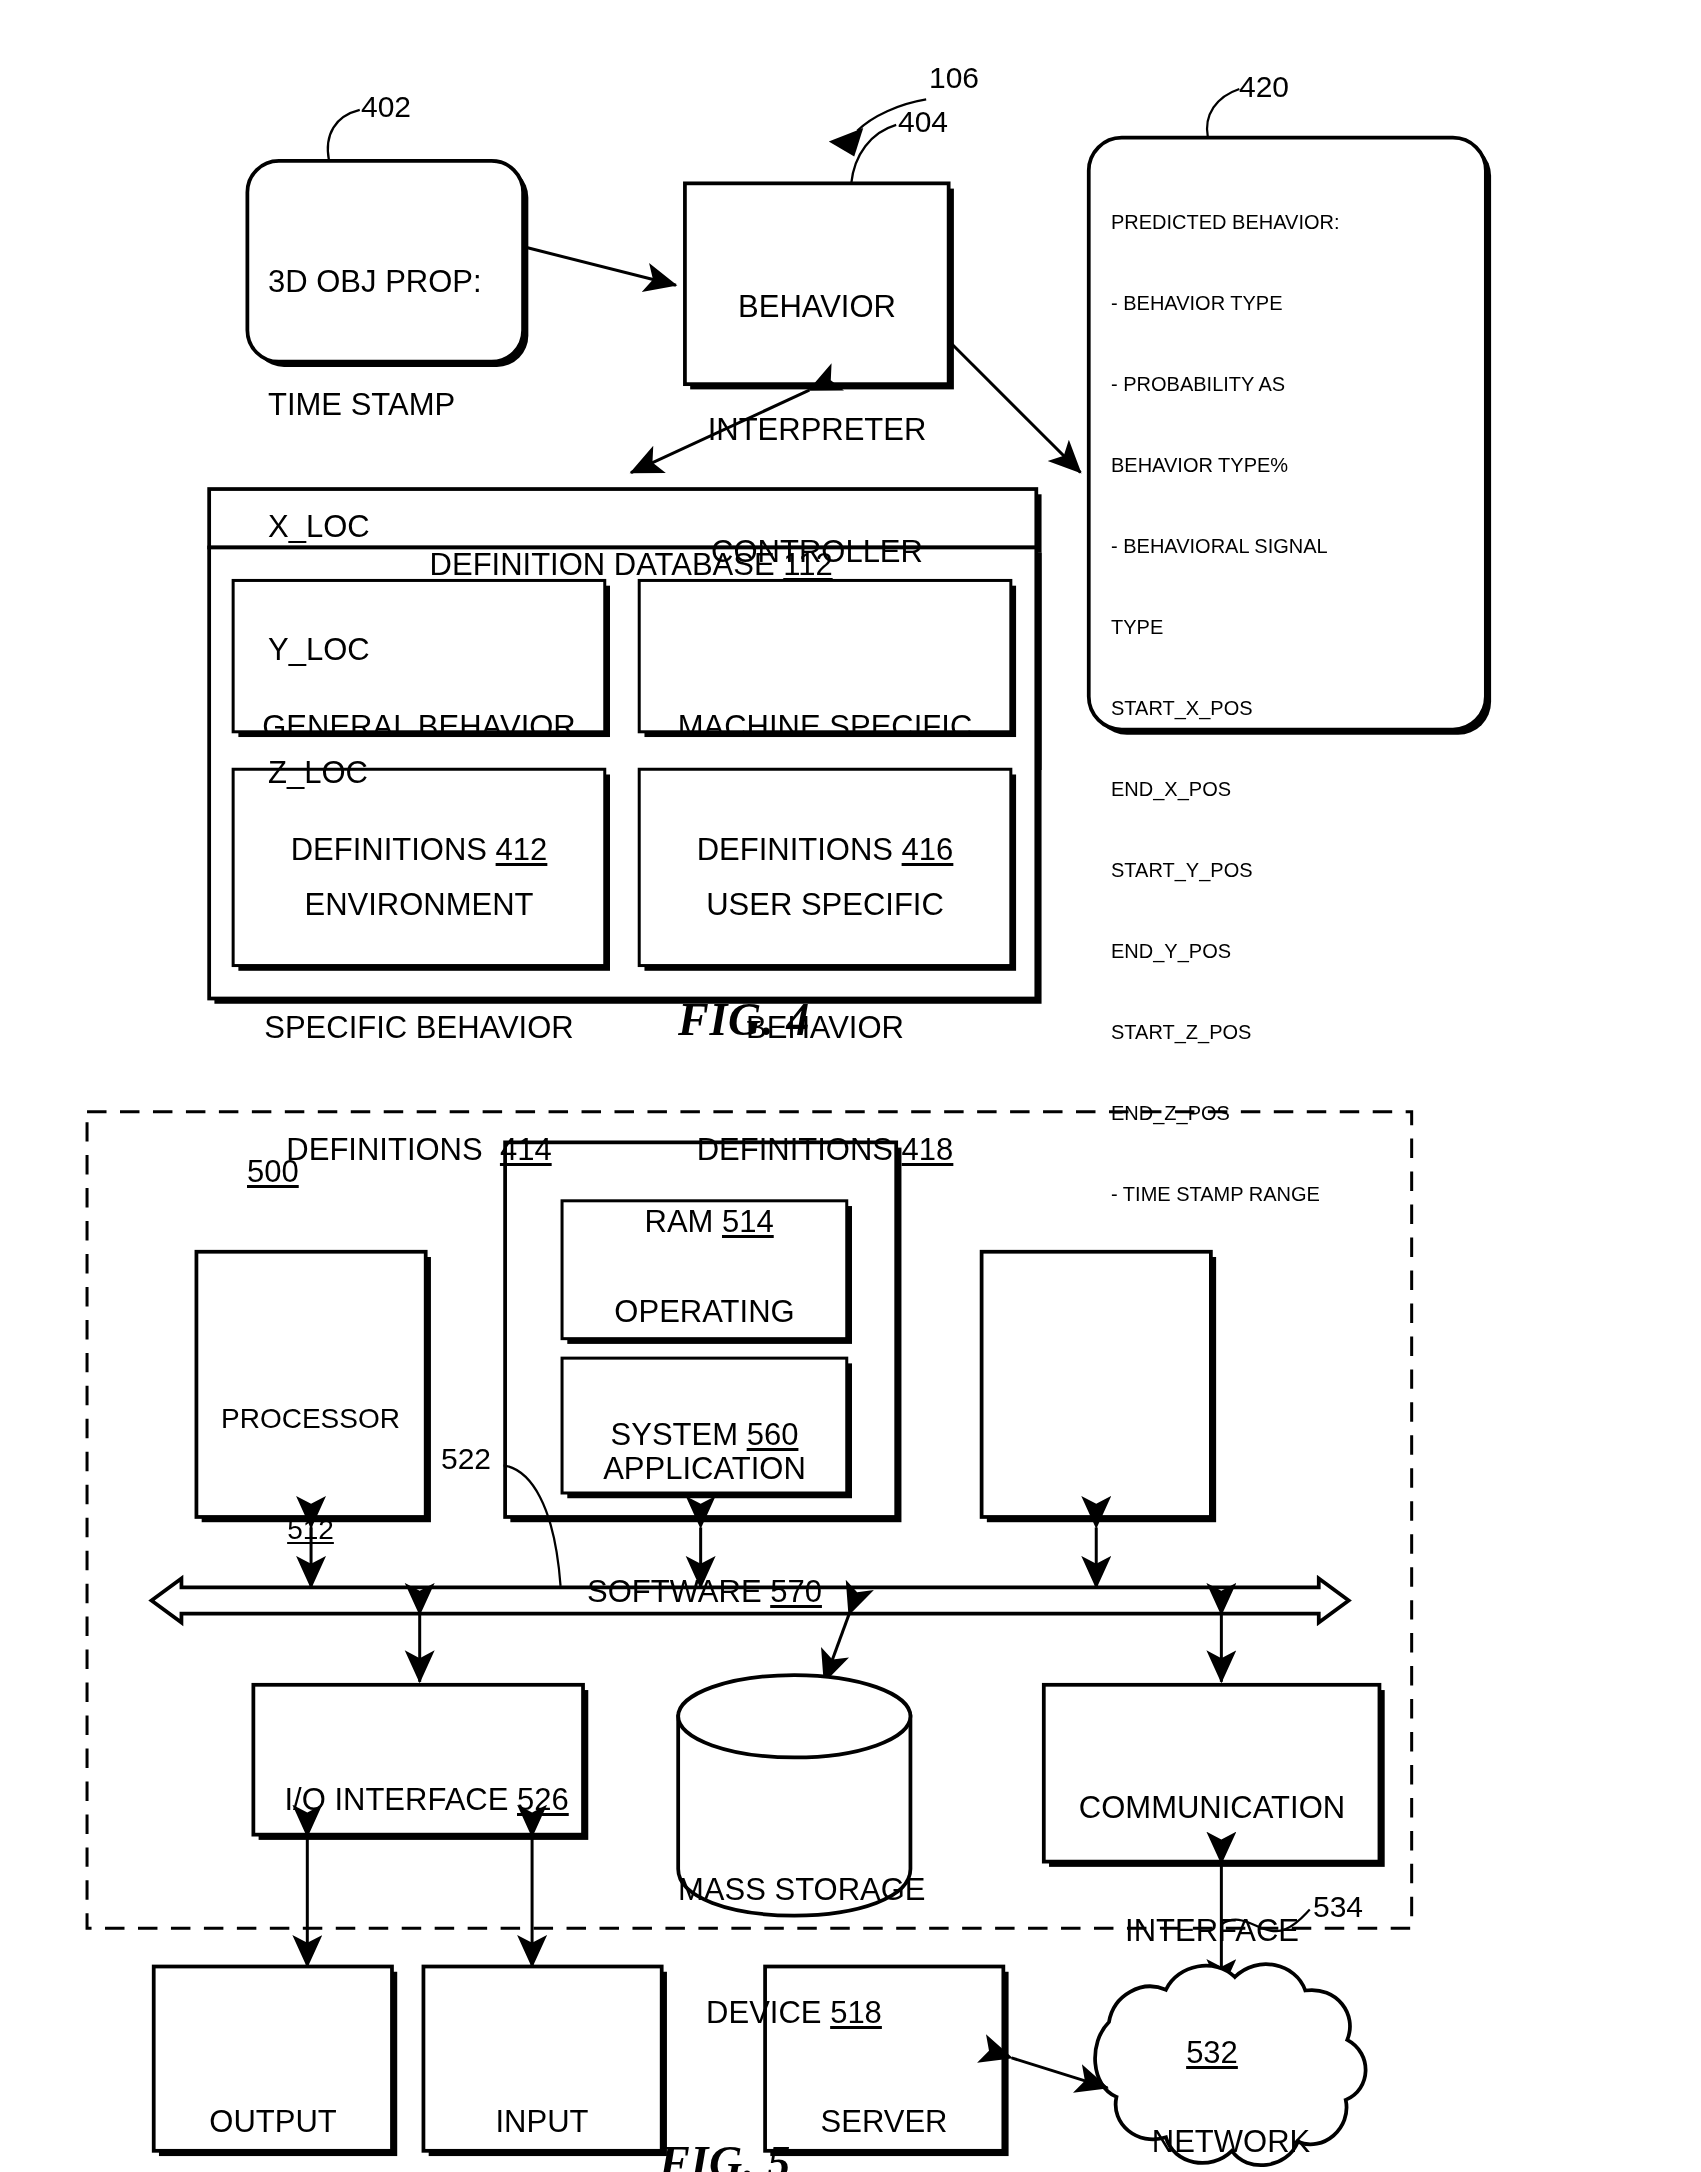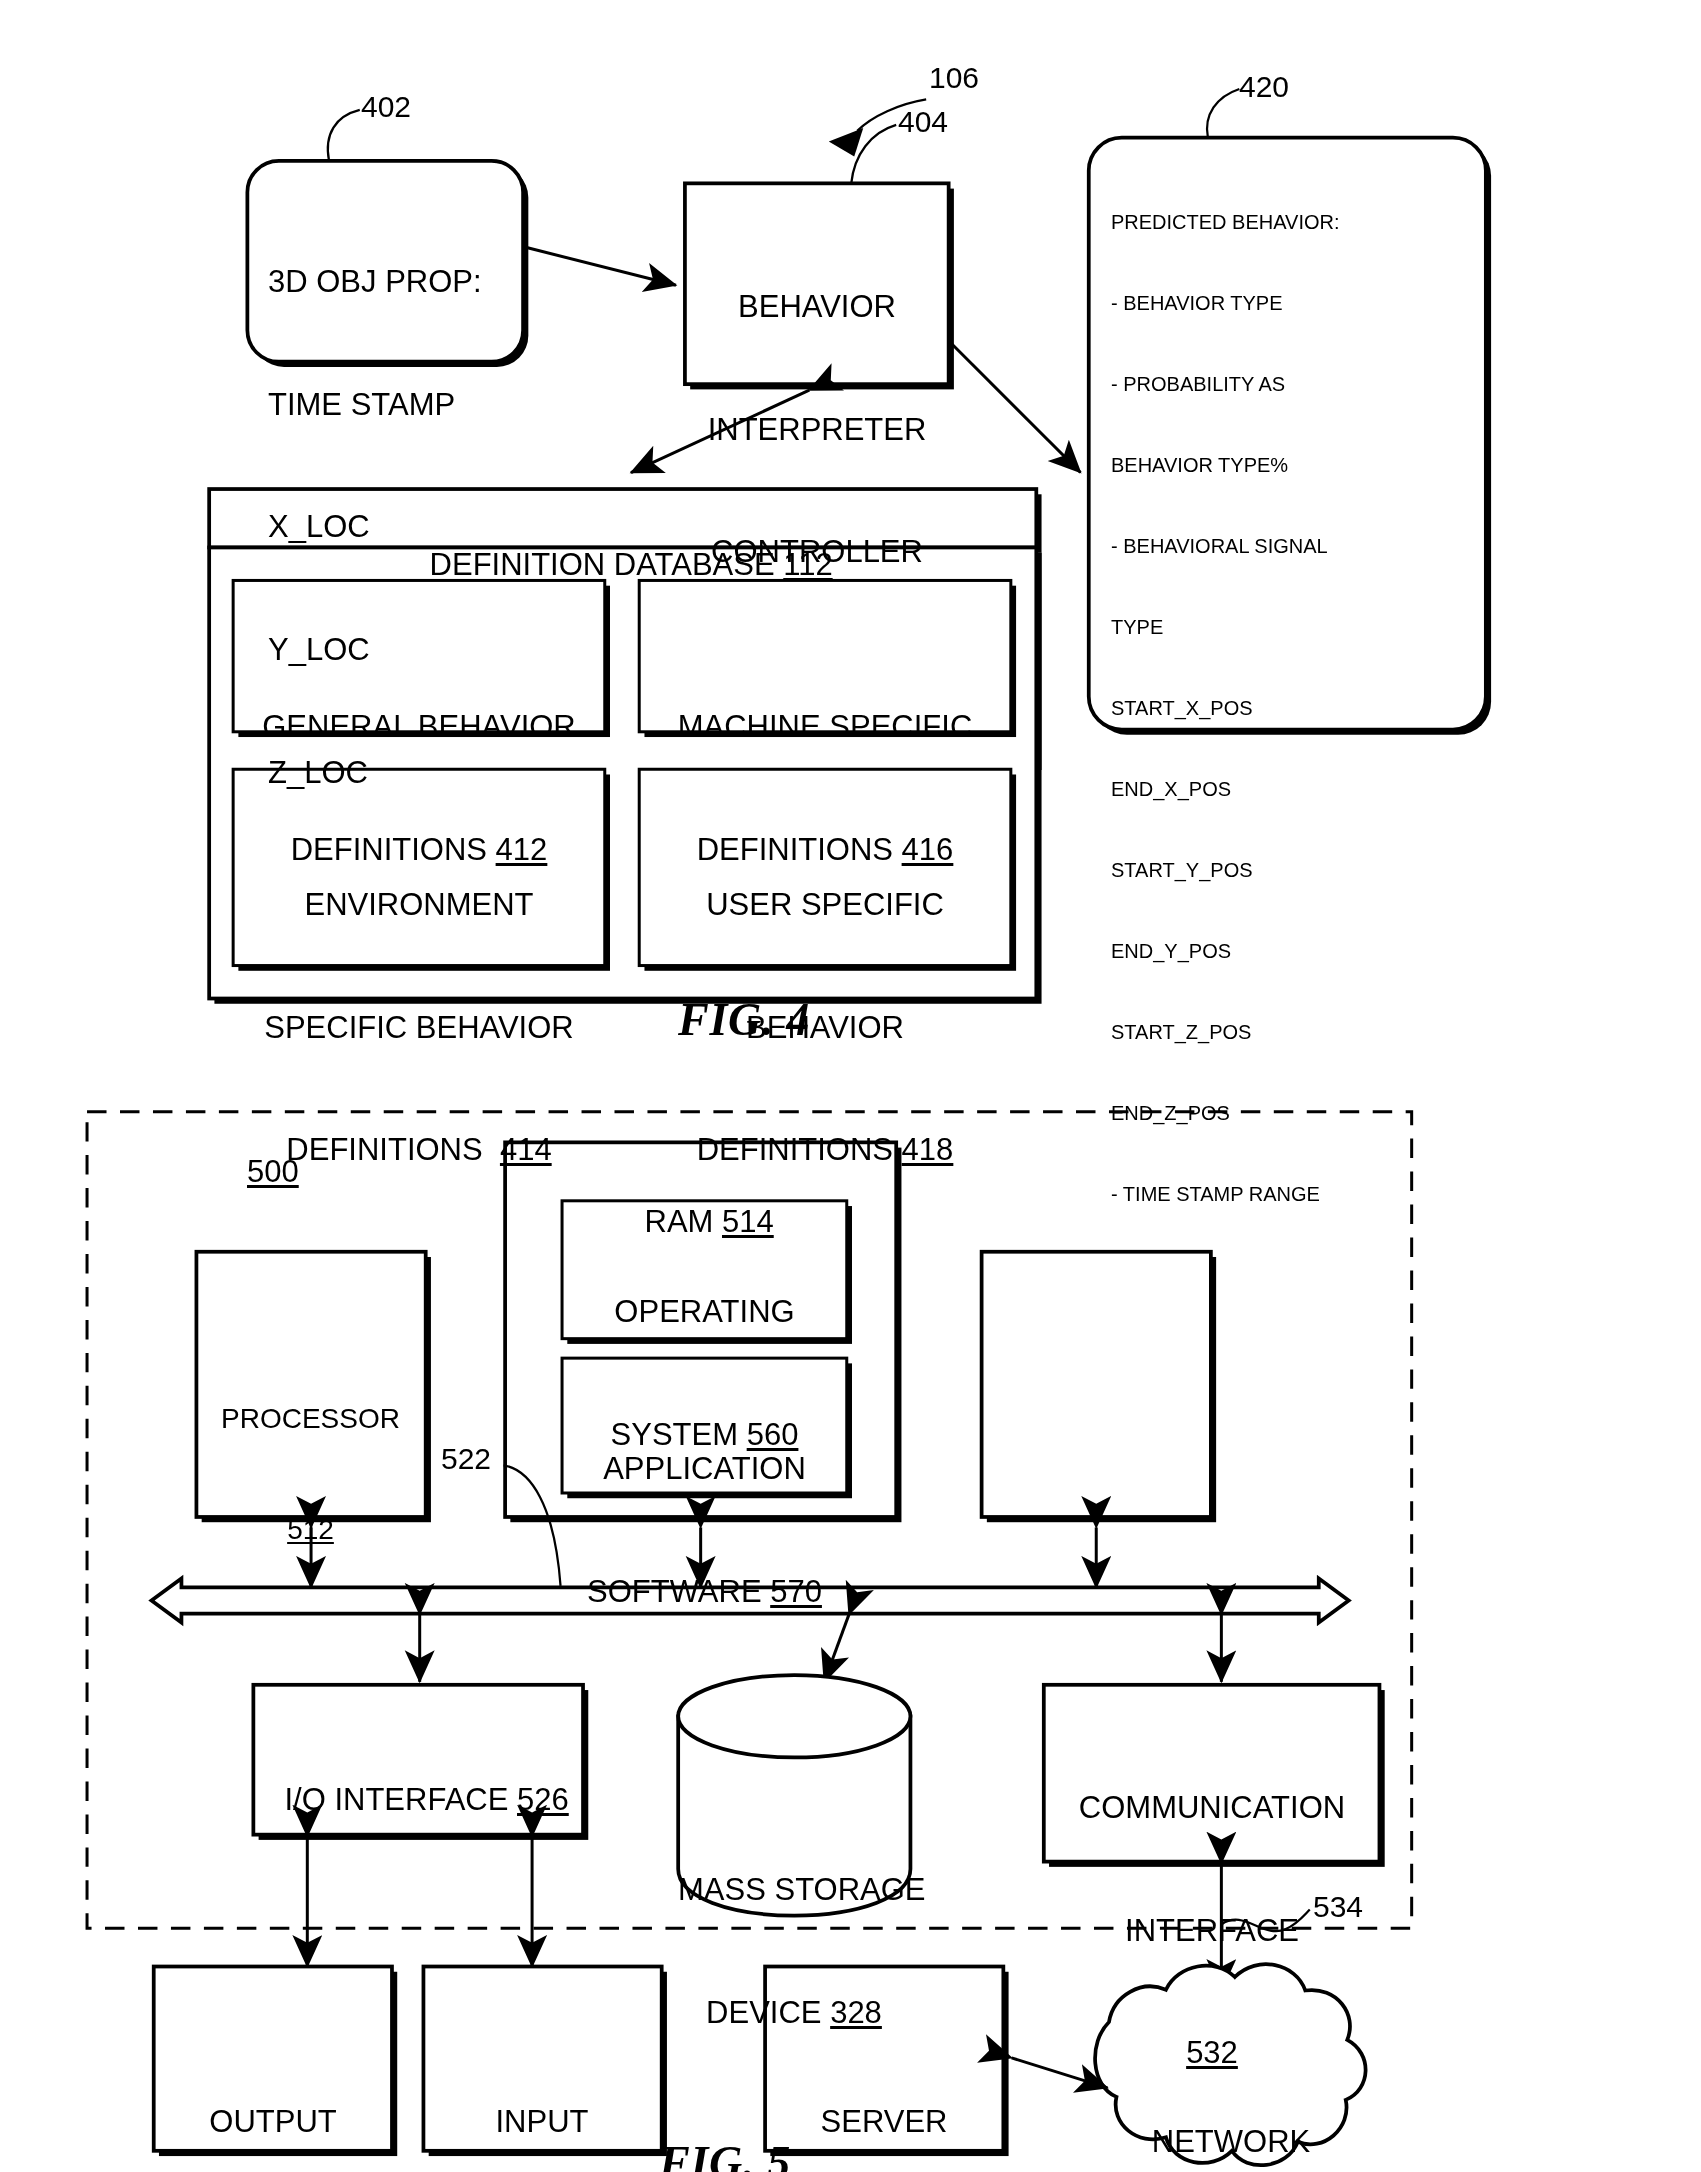--- a/index.html
+++ b/index.html
@@ -232,21 +232,21 @@
 
 
 <div class="t lead" style="left:441px;top:1395px;">522</div>
 
 <div class="t ctr" style="left:253px;top:1695px;width:330px;font-size:31px;">
   <span>I/O INTERFACE </span><span class="u">526</span>
 </div>
 
 <div class="t ctr" style="left:678px;top:1744px;width:232px;font-size:31px;">
   <div>MASS STORAGE</div>
-  <div><span>DEVICE </span><span class="u">328</span></div>
+  <div><span>DEVICE </span><span class="u">518</span></div>
 </div>
 
 <div class="t ctr" style="left:1044px;top:1662px;width:336px;font-size:31px;">
   <div>COMMUNICATION</div>
   <div>INTERFACE</div>
   <div class="u">532</div>
 </div>
 
 <div class="t lead" style="left:1313px;top:1843px;">534</div>
 

